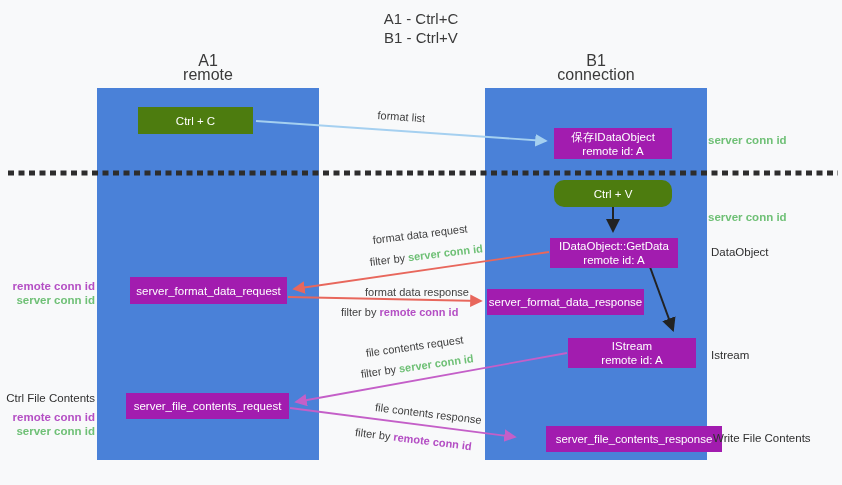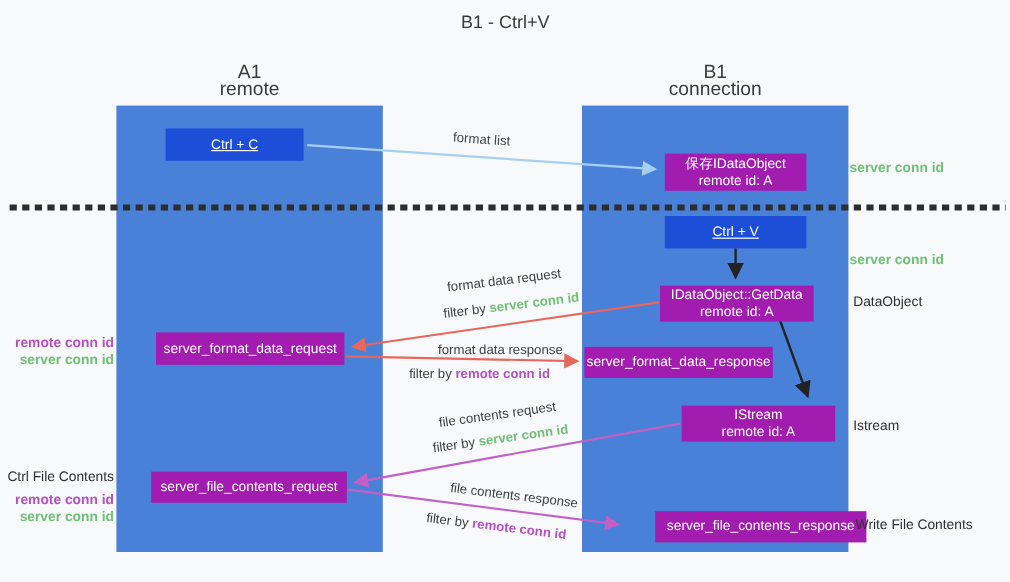--- a/index.html
+++ b/index.html
@@ -10,37 +10,38 @@
     color:#3a3a3a;
   }
   .abs{position:absolute;}
   .title{left:0;right:0;top:9px;text-align:center;font-size:15px;line-height:19px;color:#3a3a3a;}
   .lane-header{top:54px;width:222px;text-align:center;font-size:16px;line-height:14px;color:#3a3a3a;}
   .lane{top:88px;width:222px;height:372px;background:#4a81d8;}
   .node{
     display:flex;flex-direction:column;align-items:center;justify-content:center;
     text-align:center;color:#ffffff;font-size:11.5px;line-height:14px;
   }
-  .node.green{background:#1d4ed8;text-decoration:underline;}
+  .node.green{background:#4d7c0f;}
   .node.orange{background:#a21caf;}
   .lbl{font-size:11px;line-height:13px;color:#3f3f3f;white-space:nowrap;}
   .lbl .green-id{color:#6fc076;font-weight:bold;}
   .lbl .purple-id{color:#b44fc4;font-weight:bold;}
   .side{font-size:11.5px;line-height:14px;white-space:nowrap;color:#2f2f2f;}
   .side.green-id{color:#6fc076;font-weight:bold;}
   .side.purple-id{color:#b44fc4;font-weight:bold;}
   .left-col{width:95px;text-align:right;}
   svg.overlay{position:absolute;left:0;top:0;width:842px;height:485px;pointer-events:none;}
 </style>
 </head>
 <body>
 
 <div id="stage">
 
   <div class="abs title">
+    <div>A1 - Ctrl+C</div>
     <div>B1 - Ctrl+V</div>
   </div>
 
   <div class="abs lane-header" style="left:97px;">
     <div>A1</div>
     <div>remote</div>
   </div>
   <div class="abs lane-header" style="left:485px;">
     <div>B1</div>
     <div>connection</div>
@@ -74,21 +75,21 @@
     <line x1="290" y1="408" x2="515" y2="437" stroke="#c45fc8" stroke-width="1.8" marker-end="url(#mmag)"></line>
   </svg>
 
   <div class="abs node green" style="left:138px;top:107px;width:115px;height:27px;">
     <span>Ctrl + C</span>
   </div>
   <div class="abs node orange" style="left:554px;top:128px;width:118px;height:31px;">
     <span>保存IDataObject</span>
     <span>remote id: A</span>
   </div>
-  <div class="abs node green" style="left:554px;top:180px;width:118px;height:27px;">
+  <div class="abs node green" style="left:554px;top:180px;width:118px;height:27px;border-radius:10px;">
     <span>Ctrl + V</span>
   </div>
   <div class="abs node orange" style="left:550px;top:238px;width:128px;height:30px;">
     <span>IDataObject::GetData</span>
     <span>remote id: A</span>
   </div>
   <div class="abs node orange" style="left:130px;top:277px;width:157px;height:27px;">
     <span>server_format_data_request</span>
   </div>
   <div class="abs node orange" style="left:487px;top:289px;width:157px;height:26px;">

